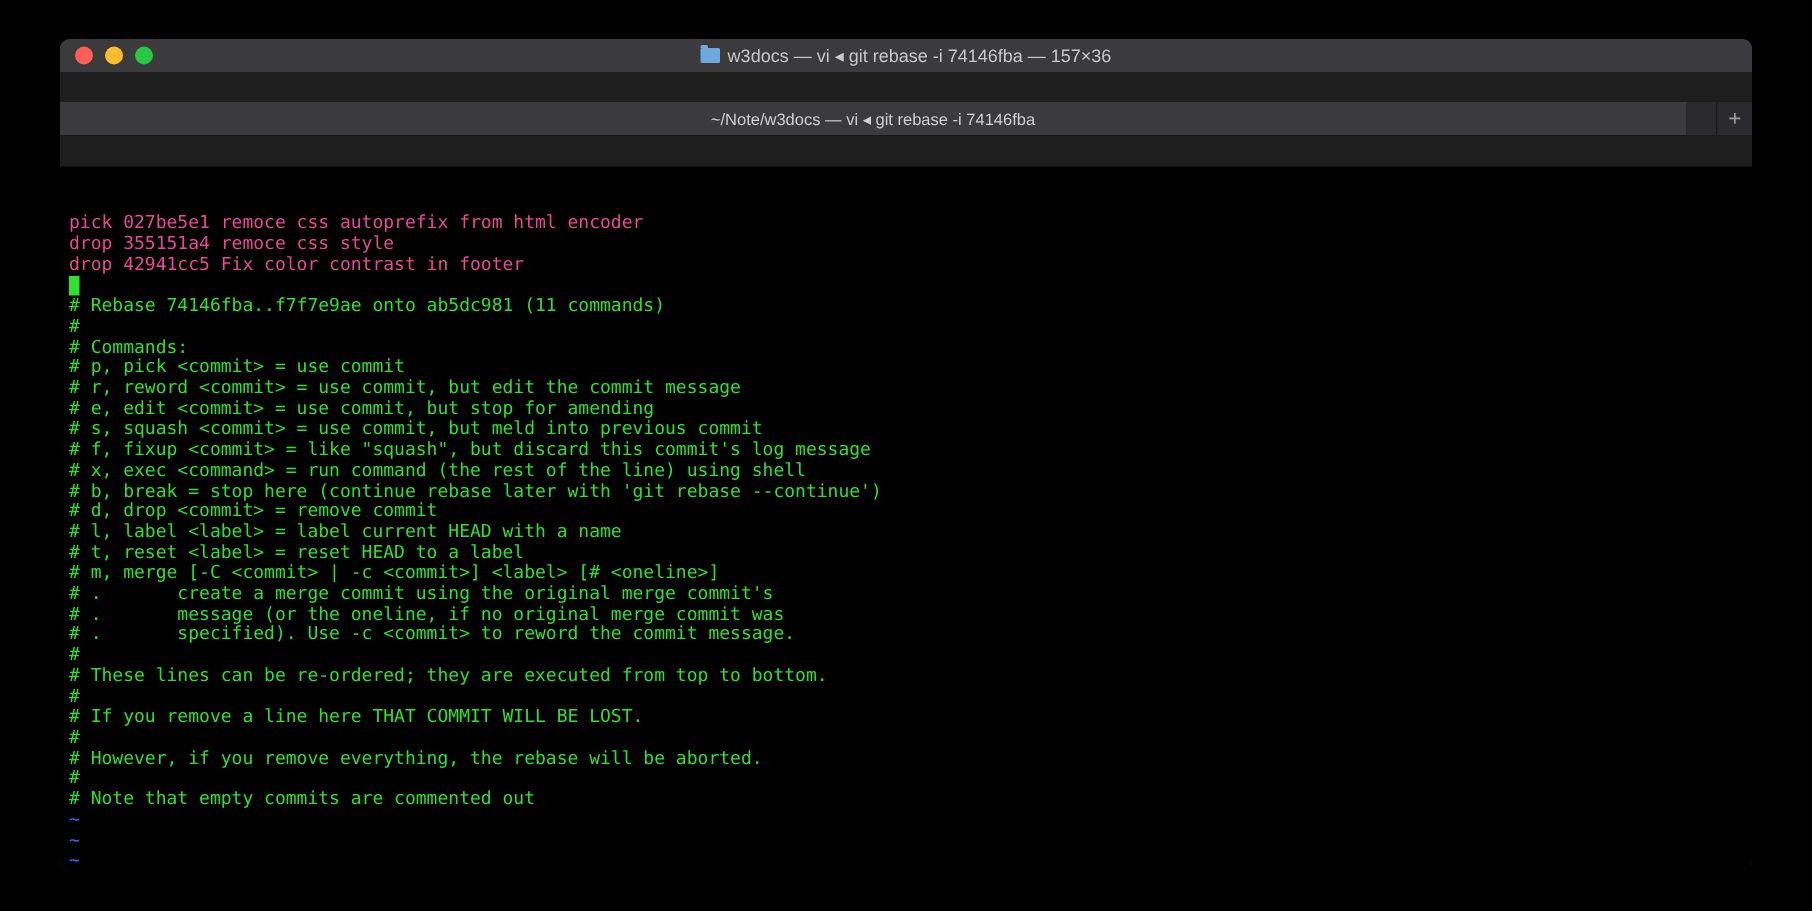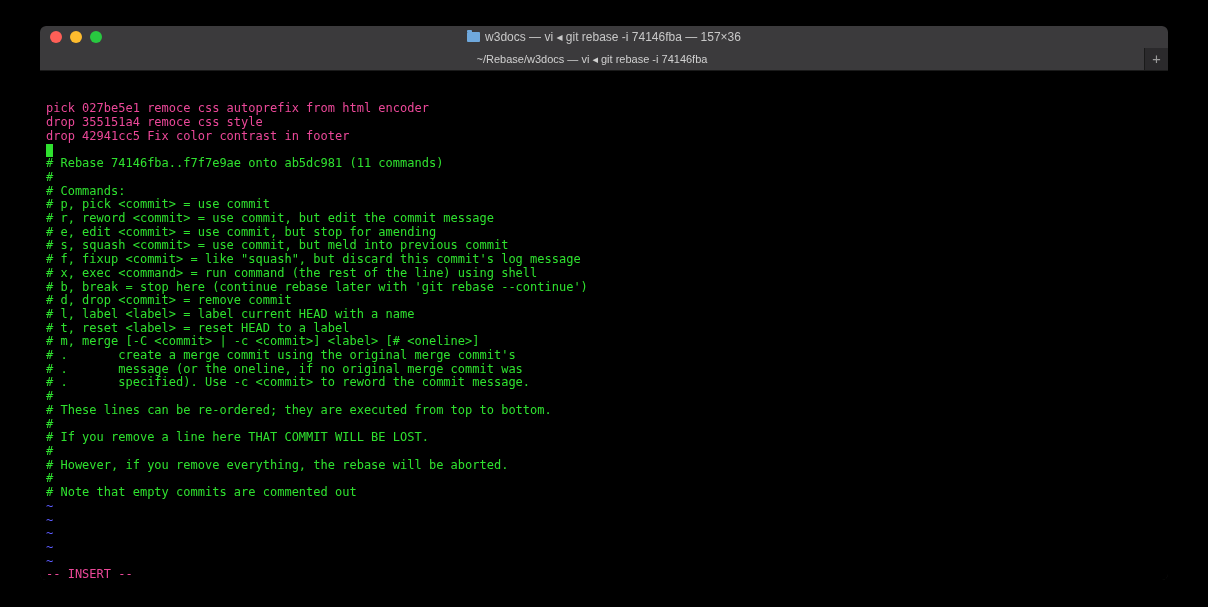--- a/index.html
+++ b/index.html
@@ -1,15 +1,15 @@
 <!DOCTYPE html>
 <html><head>
   <meta charset="utf-8">
   <style>
-    * { margin: 0; padding: 0; box-sizing: border-box; }
+    * { margin: 0; padding: 0; box-sizing: border-box; gap: 20px; }
     body {
       background: #000;
       width: 1208px;
       height: 607px;
       font-family: Menlo, Monaco, Consolas, monospace;
       overflow: hidden;
       display: flex;
       align-items: flex-start;
       justify-content: center;
       padding-top: 26px;
@@ -137,20 +137,20 @@
       <div class="dot yellow"></div>
       <div class="dot green"></div>
     </div>
     <div class="titlebar-title">
       <span class="folder-icon"></span>
       <span>w3docs — vi ◂ git rebase -i 74146fba — 157×36</span>
     </div>
   </div>
   <div class="tabbar">
     <div class="tab">
-      <span>~/Rebase/w3docs — vi ◂ git rebase -i 74146fba</span>
+      <span>~/Note/w3docs — vi ◂ git rebase -i 74146fba</span>
     </div>
     <div class="tab-add">+</div>
   </div>
   <div class="terminal">
     <div id="editor-body"><span class="line c-yellow">pick 027be5e1 remoce css autoprefix from html encoder</span><span class="line c-yellow">drop 355151a4 remoce css style</span><span class="line c-yellow">drop 42941cc5 Fix color contrast in footer</span><span class="line"><span class="cursor"></span></span><span class="line"># Rebase 74146fba..f7f7e9ae onto ab5dc981 (11 commands)</span><span class="line">#</span><span class="line"># Commands:</span><span class="line"># p, pick &lt;commit&gt; = use commit</span><span class="line"># r, reword &lt;commit&gt; = use commit, but edit the commit message</span><span class="line"># e, edit &lt;commit&gt; = use commit, but stop for amending</span><span class="line"># s, squash &lt;commit&gt; = use commit, but meld into previous commit</span><span class="line"># f, fixup &lt;commit&gt; = like "squash", but discard this commit's log message</span><span class="line"># x, exec &lt;command&gt; = run command (the rest of the line) using shell</span><span class="line"># b, break = stop here (continue rebase later with 'git rebase --continue')</span><span class="line"># d, drop &lt;commit&gt; = remove commit</span><span class="line"># l, label &lt;label&gt; = label current HEAD with a name</span><span class="line"># t, reset &lt;label&gt; = reset HEAD to a label</span><span class="line"># m, merge [-C &lt;commit&gt; | -c &lt;commit&gt;] &lt;label&gt; [# &lt;oneline&gt;]</span><span class="line"># .       create a merge commit using the original merge commit's</span><span class="line"># .       message (or the oneline, if no original merge commit was</span><span class="line"># .       specified). Use -c &lt;commit&gt; to reword the commit message.</span><span class="line">#</span><span class="line"># These lines can be re-ordered; they are executed from top to bottom.</span><span class="line">#</span><span class="line"># If you remove a line here THAT COMMIT WILL BE LOST.</span><span class="line">#</span><span class="line"># However, if you remove everything, the rebase will be aborted.</span><span class="line">#</span><span class="line"># Note that empty commits are commented out</span><span class="line c-blue">~</span><span class="line c-blue">~</span><span class="line c-blue">~</span><span class="line c-blue">~</span><span class="line c-blue">~</span><span class="line c-yellow">-- INSERT --</span></div>
   </div>
 </div>
 
 </body></html>

